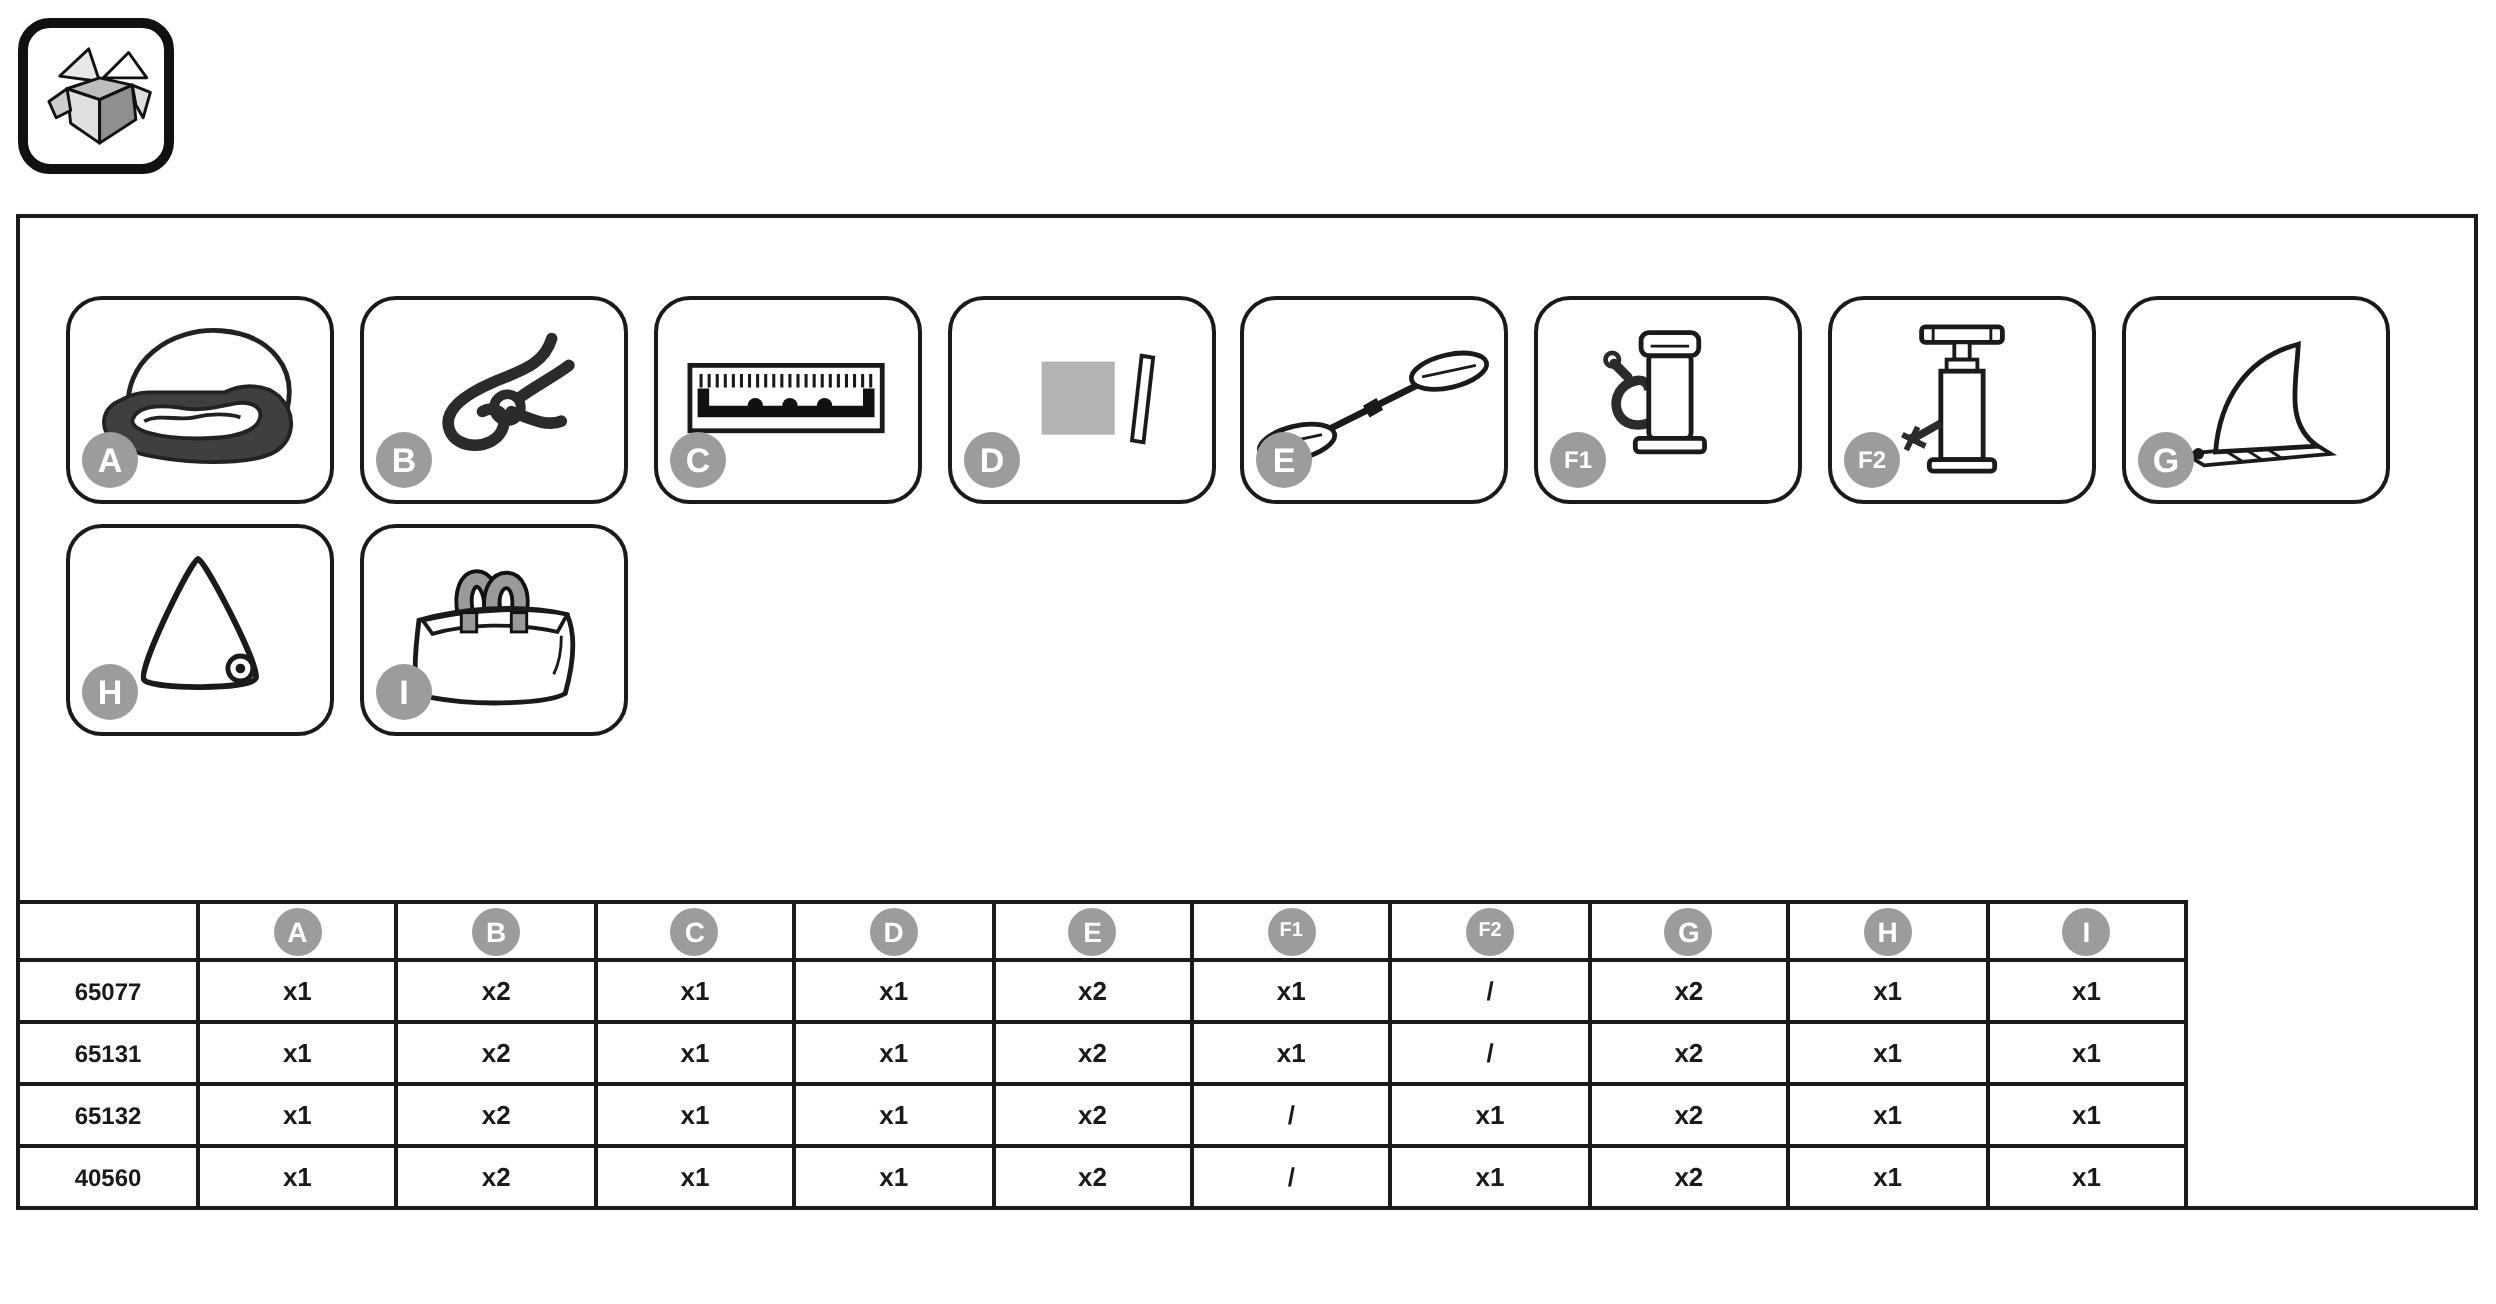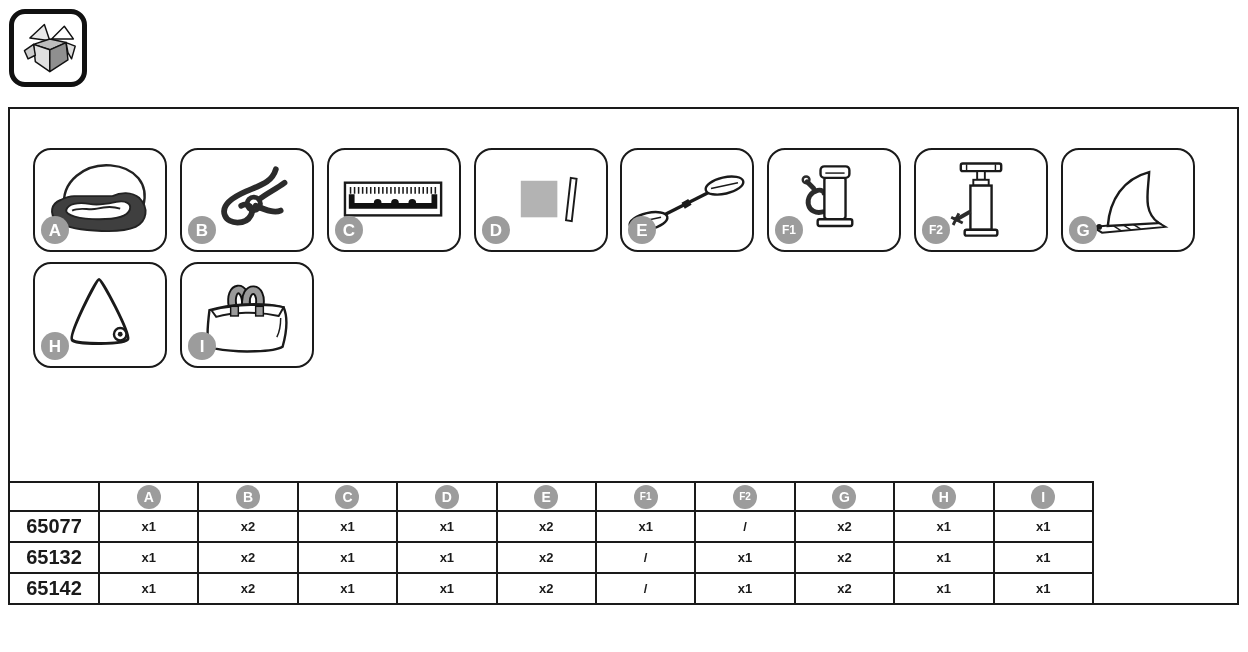--- a/index.html
+++ b/index.html
@@ -24,21 +24,21 @@
     align-items:center;justify-content:center;line-height:1;}
   .pbadge.small{font-size:12px;}
 
   
   table.qty{position:absolute;left:-2px;bottom:-2px;width:1086px;border-collapse:collapse;
     table-layout:fixed;background:#fff;}
   table.qty td,table.qty th{border:2px solid #1a1a1a;text-align:center;vertical-align:middle;
     font-weight:bold;font-size:13px;padding:0;}
   table.qty th{height:27px;}
   table.qty td{height:29px;}
-  table.qty .model-col{width:88px;font-size:20px;}
+  table.qty .model-col{width:88px;font-size:12px;}
 
   .hbadge{width:24px;height:24px;border-radius:50%;background:#9c9c9c;color:#fff;font-weight:bold;
     font-size:14px;display:inline-flex;align-items:center;justify-content:center;line-height:1;}
   .hbadge.small{font-size:10px;}
 </style>
 </head>
 <body>
 
 <div class="unpack-box">
   <svg width="58" height="58" viewBox="0 0 64 64">
@@ -197,34 +197,47 @@
       <td>x1</td>
       <td>x1</td>
       <td>x2</td>
       <td>x1</td>
       <td>/</td>
       <td>x2</td>
       <td>x1</td>
       <td>x1</td>
     </tr>
     <tr>
+      <td class="model-col">65131</td>
+      <td>x1</td>
+      <td>x2</td>
+      <td>x1</td>
+      <td>x1</td>
+      <td>x2</td>
+      <td>x1</td>
+      <td>/</td>
+      <td>x2</td>
+      <td>x1</td>
+      <td>x1</td>
+    </tr>
+    <tr>
       <td class="model-col">65132</td>
       <td>x1</td>
       <td>x2</td>
       <td>x1</td>
       <td>x1</td>
       <td>x2</td>
       <td>/</td>
       <td>x1</td>
       <td>x2</td>
       <td>x1</td>
       <td>x1</td>
     </tr>
     <tr>
-      <td class="model-col">65142</td>
+      <td class="model-col">40560</td>
       <td>x1</td>
       <td>x2</td>
       <td>x1</td>
       <td>x1</td>
       <td>x2</td>
       <td>/</td>
       <td>x1</td>
       <td>x2</td>
       <td>x1</td>
       <td>x1</td>

